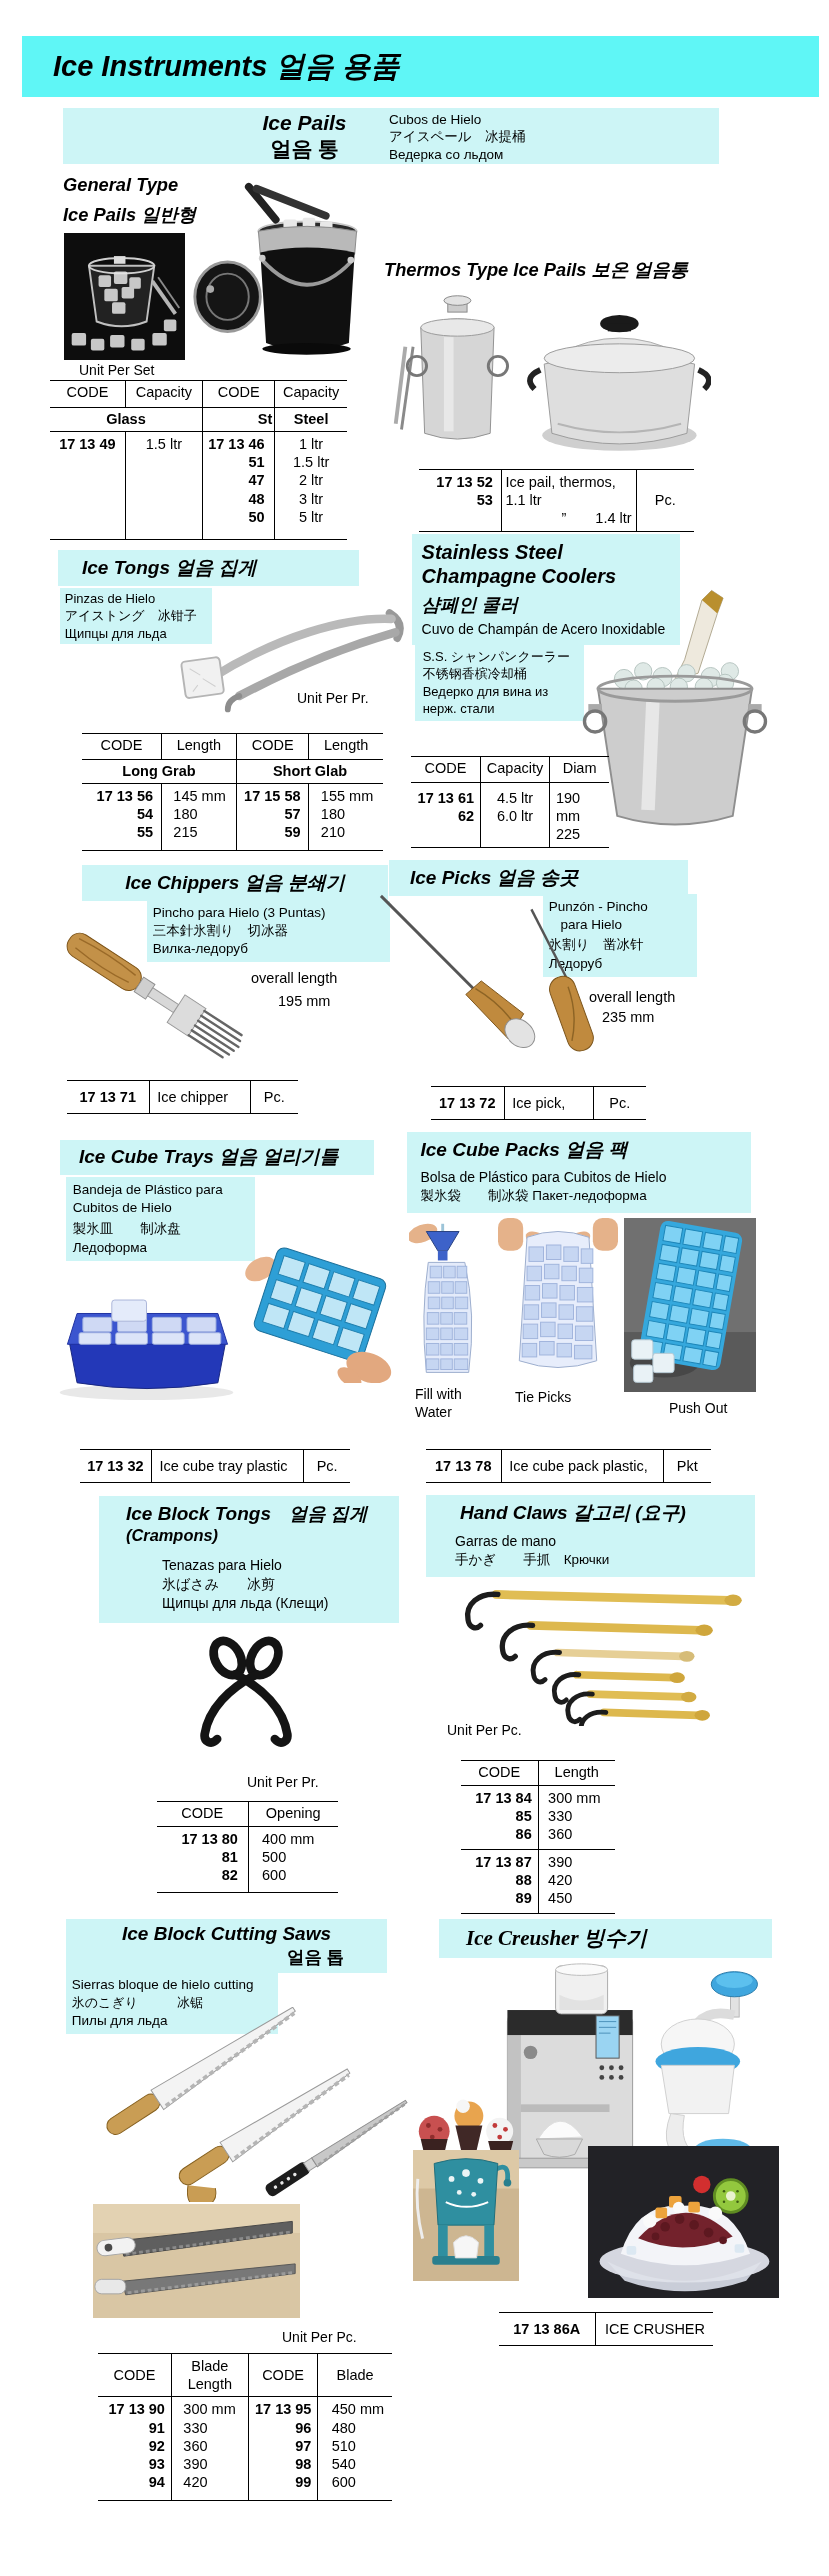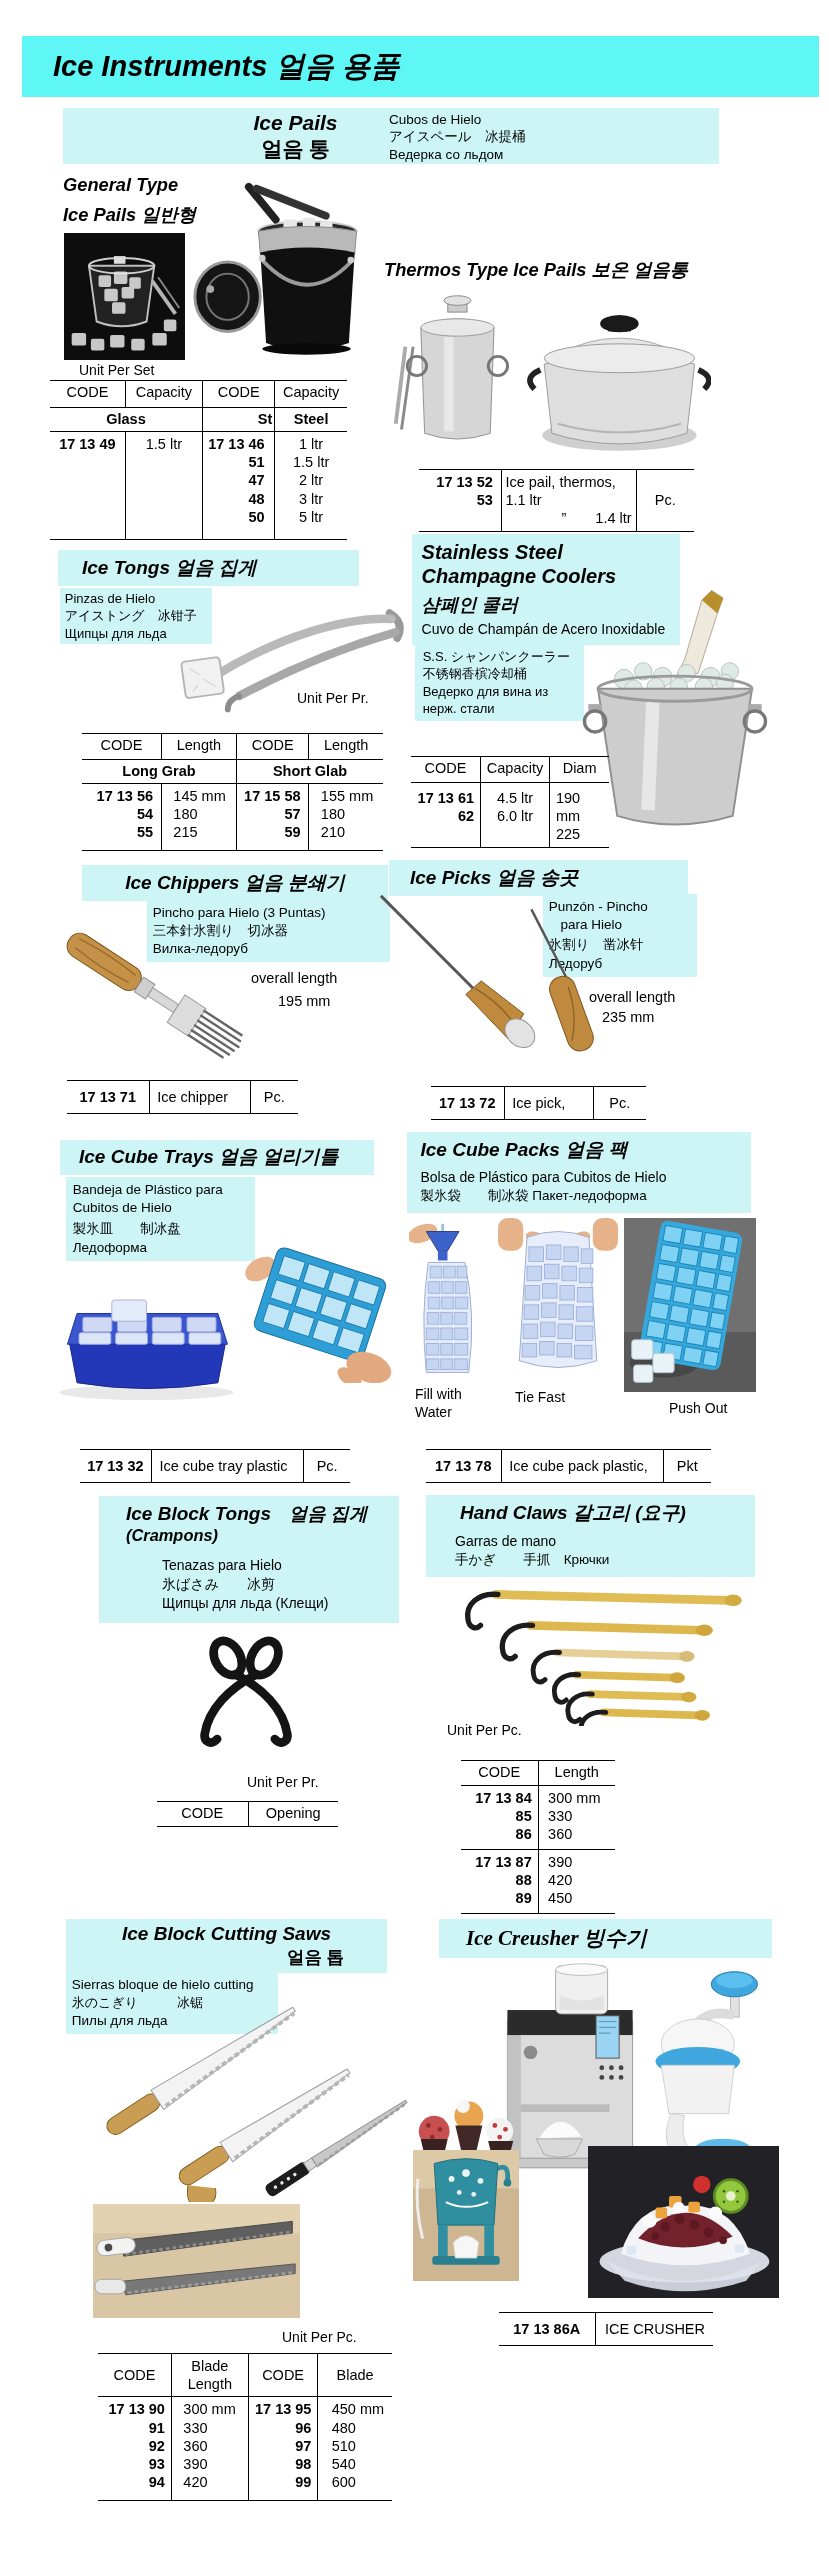--- a/index.html
+++ b/index.html
@@ -25,21 +25,21 @@
 </head>
 <body>
 
 <div class="page">
 
   <div class="abs bi" style="left:22px;top:36px;width:797px;height:61px;background:#5ff6f6;font-size:29px;line-height:61px;padding-left:31px;">
     <span>Ice Instruments   얼음 용품</span>
   </div>
 
   <div class="abs band" style="left:63px;top:108px;width:656px;height:56px;">
-    <div class="abs ctr" style="left:117px;top:2.9px;width:231px;">
+    <div class="abs ctr" style="left:126px;top:2.9px;width:231px;">
       <div class="bi" style="font-size:21px;">Ice Pails</div>
       <div style="font-size:21px;font-weight:bold;font-family:Liberation Serif, serif;">얼음 통</div>
     </div>
     <div class="abs" style="left:326px;top:2.9px;font-size:13.5px;line-height:17.4px;">
       <div>Cubos de Hielo</div>
       <div>アイスペール　冰提桶</div>
       <div>Ведерка со льдом</div>
     </div>
   </div>
   <div class="abs bi" style="left:63px;top:174px;font-size:18.3px;">General Type</div>
@@ -585,21 +585,21 @@
           <rect x="8" y="126" width="22" height="20" rx="3"></rect>
           <rect x="30" y="140" width="22" height="20" rx="3"></rect>
           <rect x="10" y="152" width="20" height="18" rx="3"></rect>
         </g>
     </svg>
   </div>
   <div class="abs" style="left:415px;top:1385px;font-size:14px;line-height:18.3px;">
     <div>Fill with</div>
     <div>Water</div>
   </div>
-  <div class="abs" style="left:515px;top:1389px;font-size:14px;">Tie Fast</div>
+  <div class="abs" style="left:515px;top:1389px;font-size:14px;">Tie Picks</div>
   <div class="abs" style="left:669px;top:1400px;font-size:14px;">Push Out</div>
   <table class="cat abs" style="left:426px;top:1449px;width:285px;">
     <colgroup>
         <col style="width:75px">
         <col style="width:162px">
         <col style="width:48px">
       </colgroup>
     <tbody>
         <tr class="bt1 bb1" style="height:33px">
       <td class="ctr code" style="vertical-align:middle">17 13 78</td>
@@ -634,20 +634,32 @@
   <div class="abs" style="left:247px;top:1774px;font-size:14px;">Unit Per Pr.</div>
   <table class="cat abs" style="left:157px;top:1801px;width:180px;">
     <colgroup>
         <col style="width:91px">
         <col style="width:90px">
       </colgroup>
     <tbody>
         <tr class="bt1 bb1" style="height:25px">
       <td class="ctr">CODE</td>
       <td class="ctr">Opening</td>
+    </tr>
+    <tr class="bb1" style="height:66px">
+      <td class="rt code" style="padding-right:9.6px">
+        <div class="ln">17 13 80</div>
+        <div class="ln">81</div>
+        <div class="ln">82</div>
+      </td>
+      <td style="padding-left:13.5px">
+        <div class="ln">400 mm</div>
+        <div class="ln">500</div>
+        <div class="ln">600</div>
+      </td>
     </tr>
   </tbody>
     </table>
 
   <div class="abs band" style="left:426px;top:1495px;width:329px;padding:4.8px 0 7.7px 0;">
     <div class="bi" style="padding-left:34px;font-size:19px;">Hand Claws   갈고리 (요구)</div>
     <div style="padding-left:29px;margin-top:7.7px;font-size:14px;">Garras de mano</div>
     <div style="padding-left:29px;font-size:13.5px;margin-top:1.9px;">手かぎ　　手抓　Крючки</div>
   </div>
   <div class="abs" style="left:442px;top:1579px;width:320px;height:147px;">

